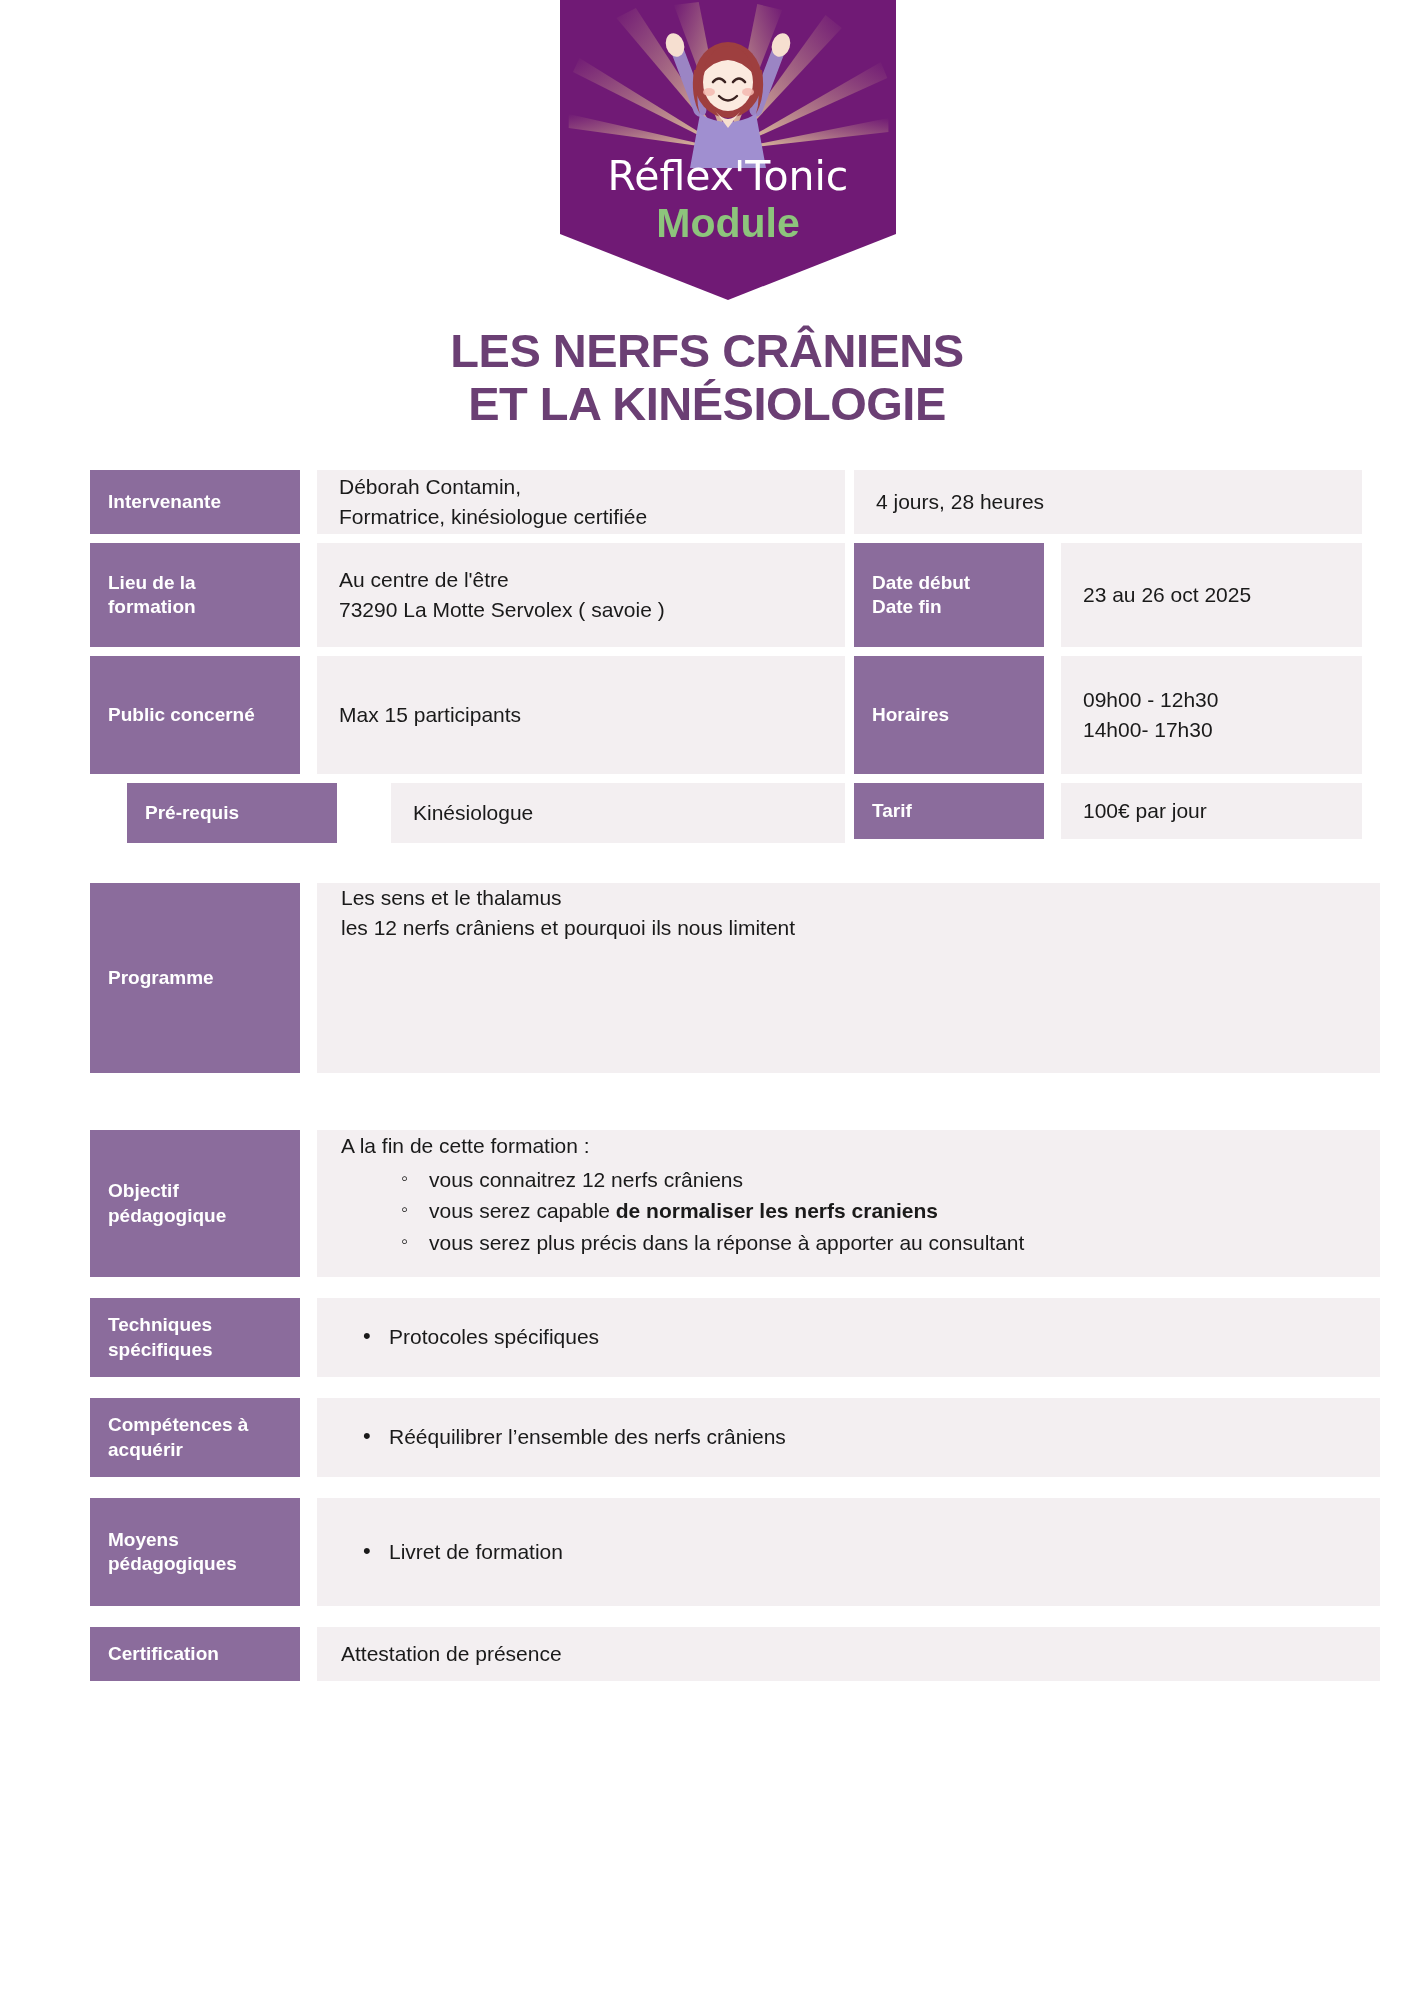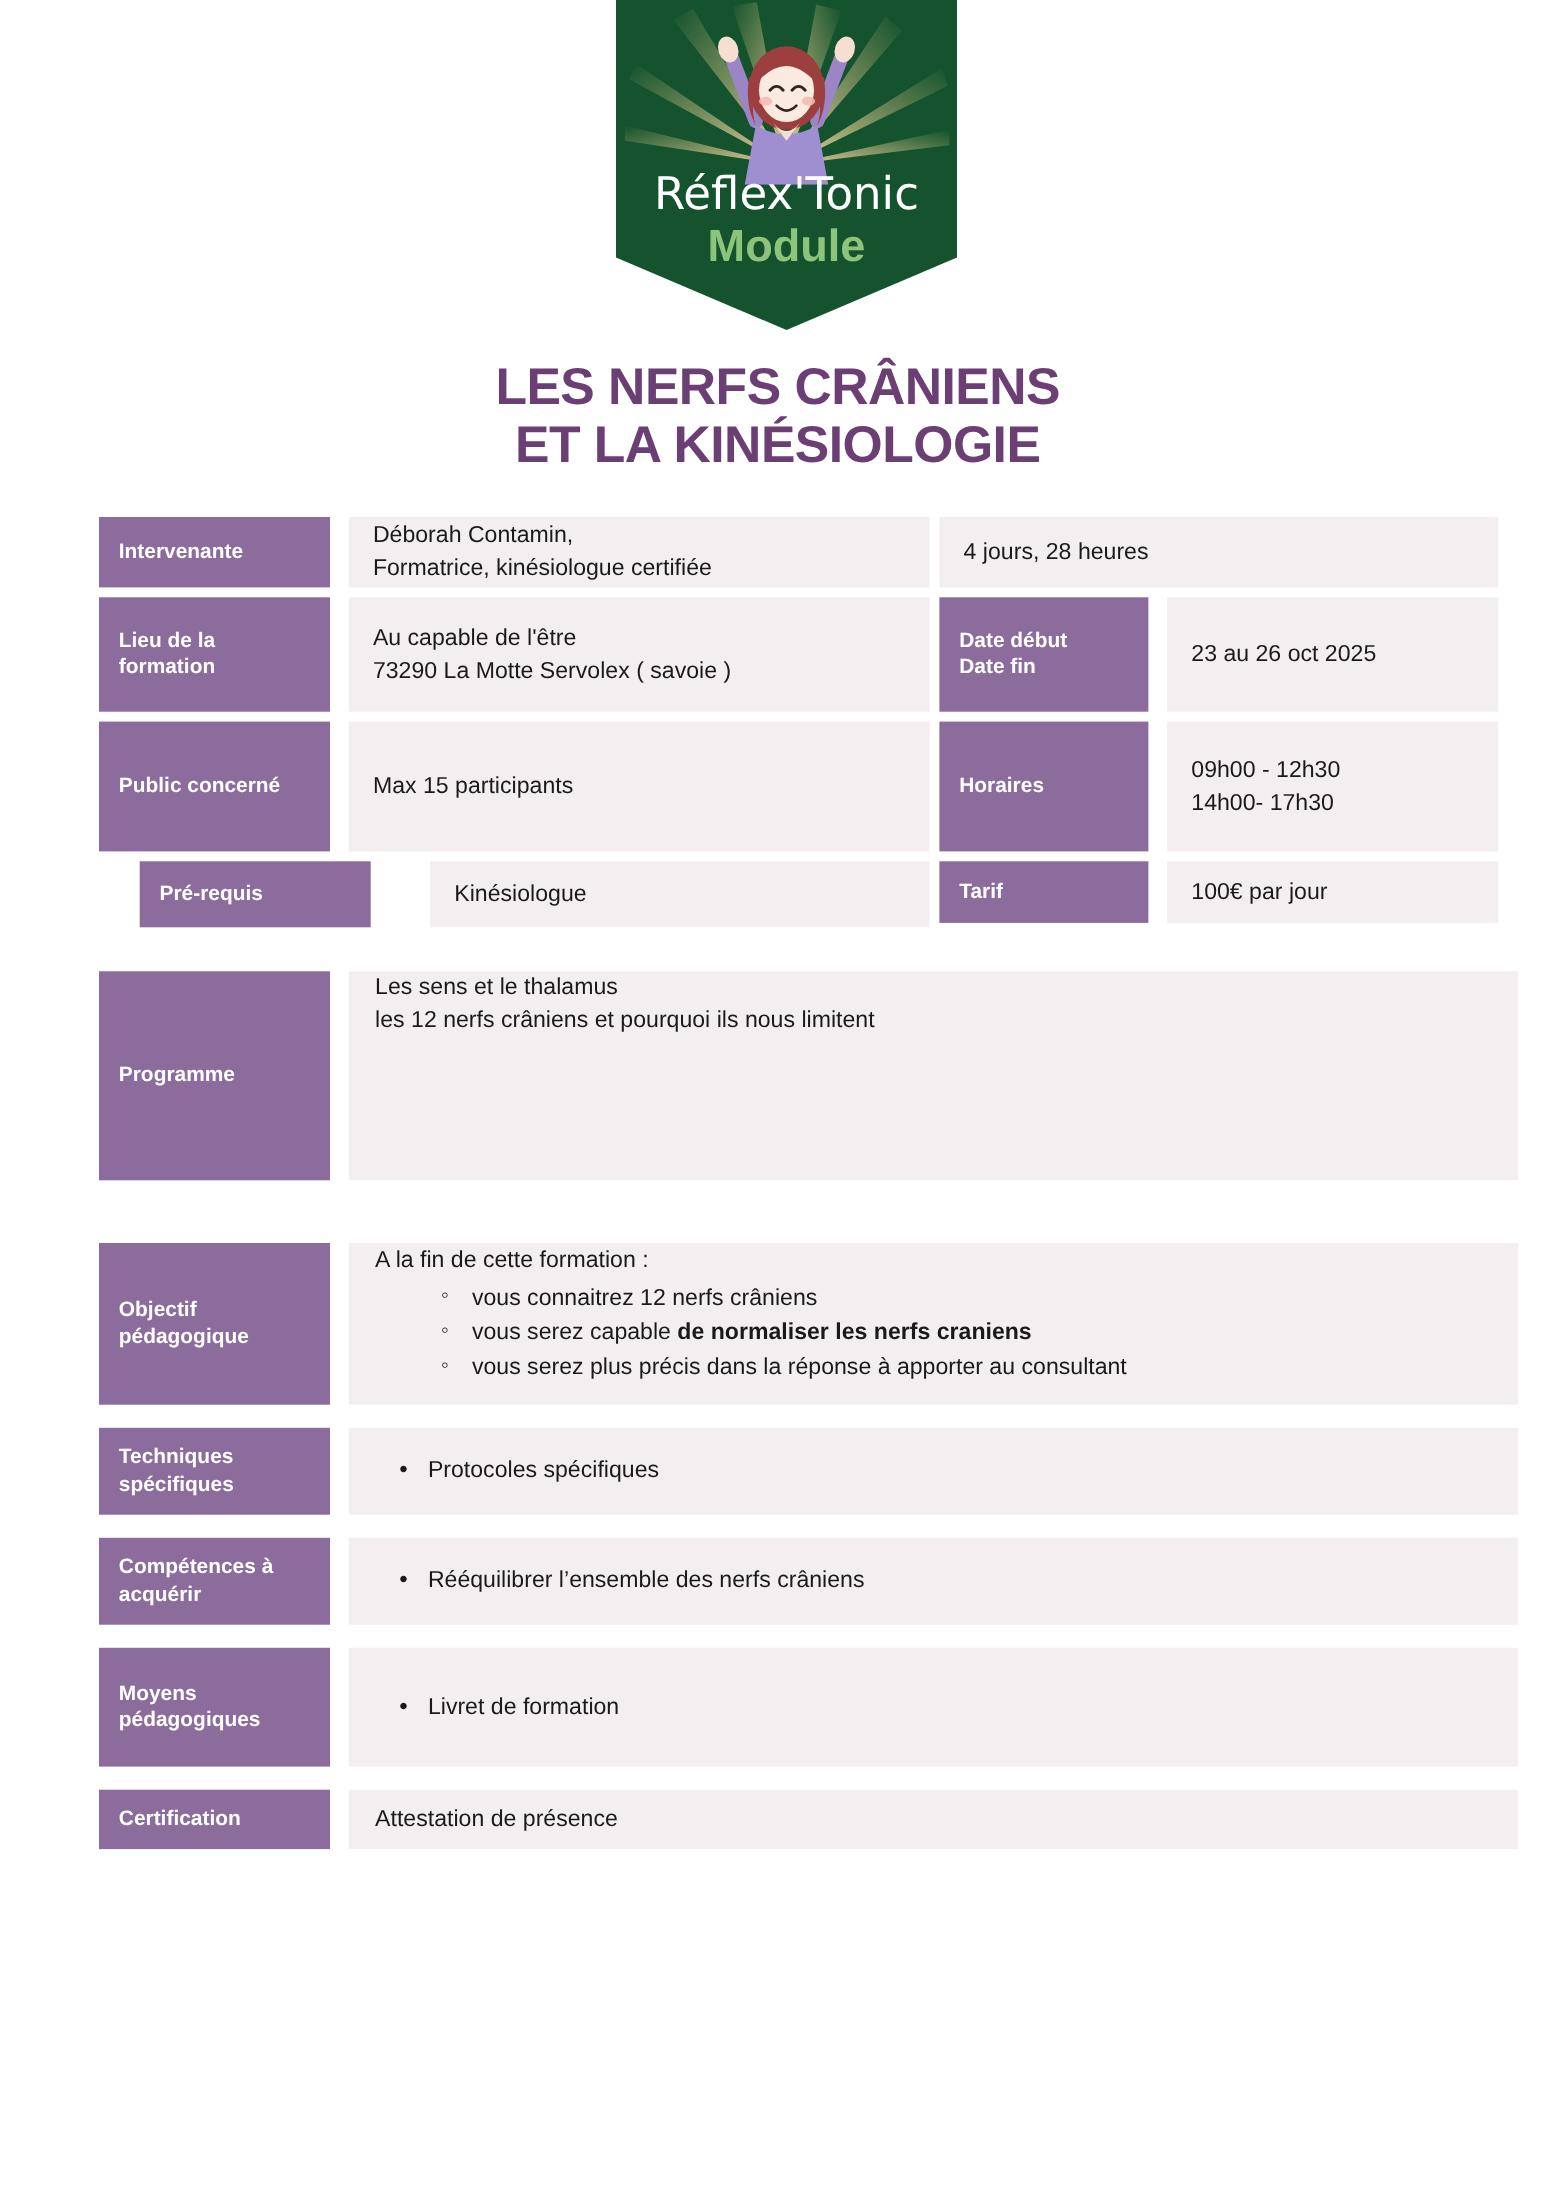--- a/index.html
+++ b/index.html
@@ -18,23 +18,23 @@
   
   .banner-wrap {
     position: relative;
     width: 100%;
     height: 320px;
   }
   .banner {
     position: absolute;
     left: 560px;
     top: 0;
-    width: 310px;
+    width: 336px;
     height: 300px;
-    background: #14532d;
+    background: #701a75;
     -webkit-clip-path: polygon(0 0, 100% 0, 100% 78%, 50% 100%, 0 78%);
     clip-path: polygon(0 0, 100% 0, 100% 78%, 50% 100%, 0 78%);
     overflow: hidden;
   }
   .rays {
     position: absolute;
     left: 0; top: 0;
     width: 100%; height: 100%;
   }
   .figure {
@@ -303,21 +303,21 @@
 
       <div class="row">
         <div class="lbl h-lieu">
           <div>
             <div>Lieu de la</div>
             <div>formation</div>
           </div>
         </div>
         <div class="val h-lieu">
           <div class="val-block">
-            <div class="plain-line">Au capable de l'être</div>
+            <div class="plain-line">Au centre de l'être</div>
             <div class="plain-line">73290 La Motte Servolex ( savoie )</div>
           </div>
         </div>
       </div>
 
       <div class="row">
         <div class="lbl h-public">Public concerné</div>
         <div class="val h-public">Max 15 participants</div>
       </div>
 

